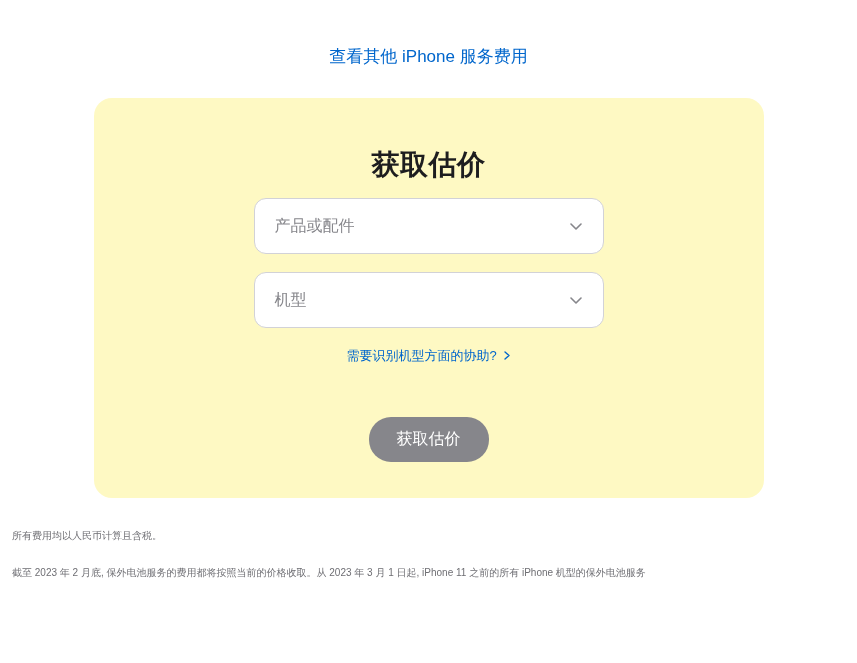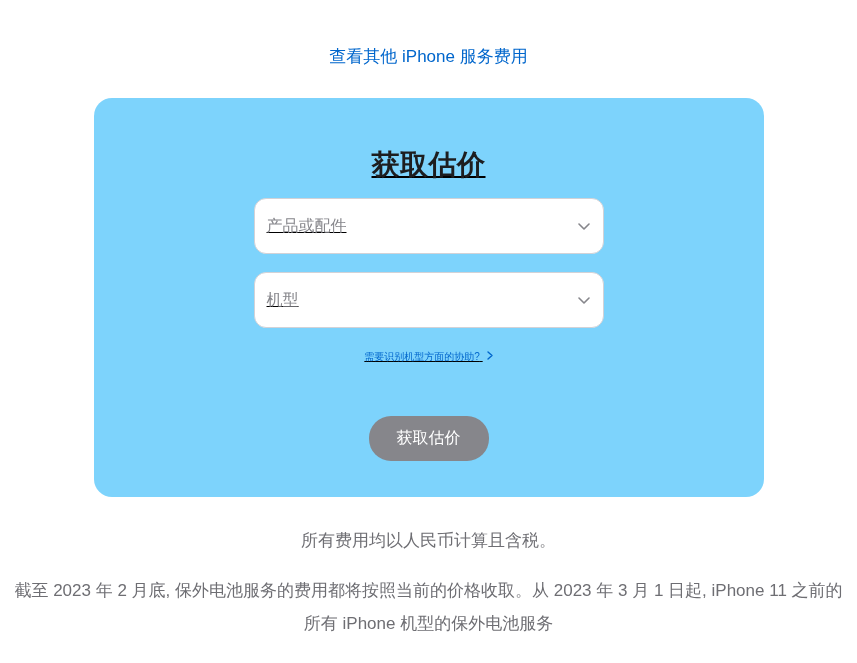--- a/index.html
+++ b/index.html
@@ -22,27 +22,26 @@
       text-align: center;
       padding: 45px 0 30px 0;
     }
     .top-link a {
       color: #0066cc;
       text-decoration: none;
       font-size: 17px;
       font-weight: 400;
     }
     .card {
-      background: #7dd3fc;
+      background: #fef9c3;
       border-radius: 18px;
       max-width: 670px;
       margin: 0 auto;
       padding: 48px 40px 36px 40px;
       text-align: center;
-      text-decoration: underline;
     }
     .card-title {
       font-size: 28px;
       font-weight: 600;
       color: #1d1d1f;
       margin-bottom: 14px;
       letter-spacing: 0.5px;
     }
     .card-subtitle {
       font-size: 16px;
@@ -52,42 +51,42 @@
     .dropdown {
       background: #fff;
       border: 1px solid #d2d2d7;
       border-radius: 12px;
       width: 350px;
       height: 56px;
       margin: 0 auto 18px auto;
       display: flex;
       align-items: center;
       justify-content: space-between;
-      padding: 0 12px;
+      padding: 0 20px;
       cursor: pointer;
     }
     .dropdown-text {
       color: #86868b;
       font-size: 16px;
     }
     .chevron {
       width: 14px;
       height: 8px;
       display: flex;
       align-items: center;
       justify-content: center;
     }
     .help-link {
       margin-top: 8px;
       margin-bottom: 52px;
     }
     .help-link a {
       color: #0066cc;
       text-decoration: none;
-      font-size: 10px;
+      font-size: 13px;
     }
     .help-link .chevron-right {
       display: inline-block;
       margin-left: 4px;
     }
     .submit-btn {
       background: #86868b;
       color: #fff;
       border: none;
       border-radius: 22px;
@@ -95,24 +94,23 @@
       font-size: 16px;
       cursor: pointer;
       font-family: inherit;
     }
     .footer-text {
       margin-top: 28px;
       padding: 0 0;
     }
     .footer-text p {
       color: #6e6e73;
-      font-size: 17px;
+      font-size: 10px;
       line-height: 1.9;
       margin-bottom: 18px;
-      text-align: center;
     }
   </style>
 </head>
 <body>
 
 <div class="container">
   <div class="top-link">
     <a href="#">查看其他 iPhone 服务费用</a>
   </div>
 

